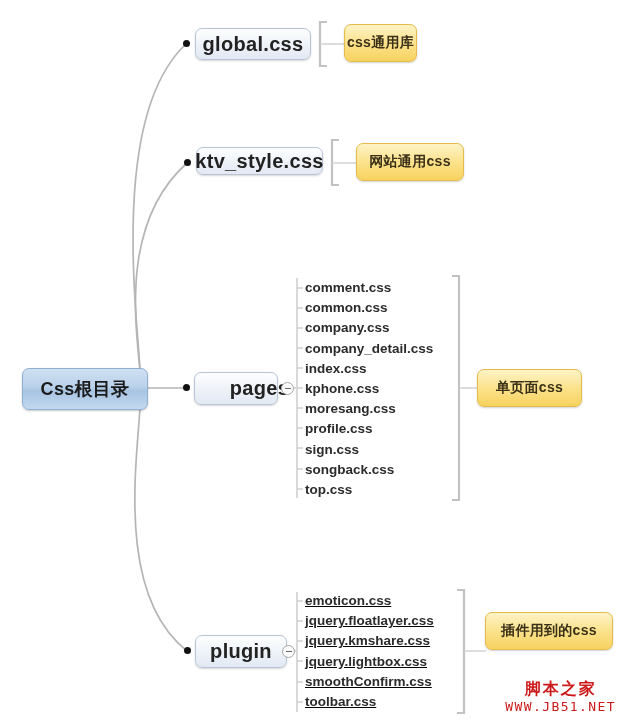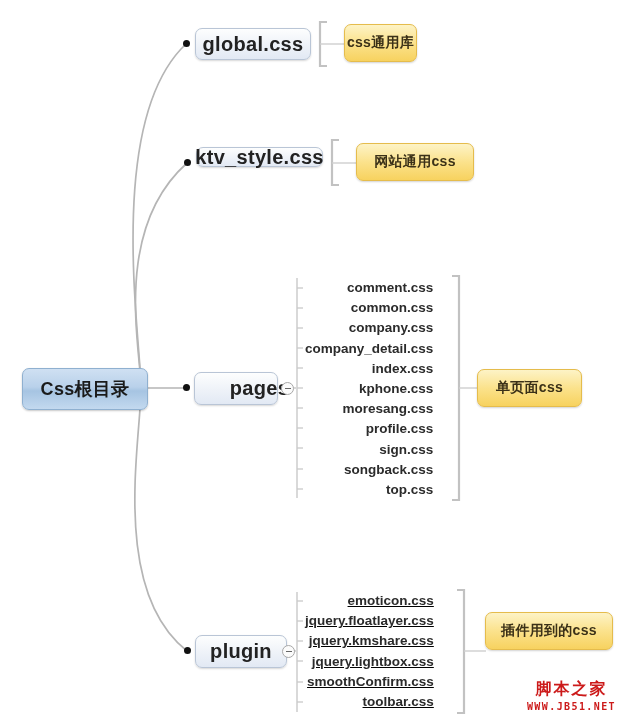--- a/index.html
+++ b/index.html
@@ -62,21 +62,20 @@
   .leaf-list {
     position: absolute;
   }
   .leaf {
     font-size: 13.5px;
     font-weight: bold;
     color: #2b2b2b;
     line-height: 20.2px;
     height: 20.2px;
     white-space: nowrap;
-    text-align: right;
   }
 
   
   .toggle {
     position: absolute;
     width: 13px; height: 13px;
     border-radius: 50%;
     border: 1px solid #a8a8a8;
     background: #fbfbfb;
     display: flex;
@@ -108,22 +107,22 @@
     user-select: none;
   }
   #watermark .wm-cn {
     font-size: 16px;
     font-weight: bold;
     letter-spacing: 2px;
     line-height: 22px;
     font-family: "DejaVu Sans", sans-serif;
   }
   #watermark .wm-url {
-    font-size: 10px;
-    font-weight: bold;
+    font-size: 13px;
+    font-weight: normal;
     letter-spacing: 1.4px;
     line-height: 13px;
     font-family: "DejaVu Sans Mono", monospace;
   }
 </style>
 </head>
 <body>
 
 <div id="canvas">
 
@@ -183,24 +182,24 @@
 
   <div class="bullet" style="left:183px; top:40px;"></div>
   <div class="node node-branch" style="left:195px; top:28px; width:116px; height:32px;">
     <span>global.css</span>
   </div>
   <div class="node node-note" style="left:344px; top:24px; width:73px; height:38px;">
     <span>css通用库</span>
   </div>
 
   <div class="bullet" style="left:184px; top:159px;"></div>
-  <div class="node node-branch" style="left:196px; top:147px; width:127px; height:20px;text-align:center;">
+  <div class="node node-branch" style="left:196px; top:147px; width:127px; height:28px;text-align:center;">
     <span>ktv_style.css</span>
   </div>
-  <div class="node node-note" style="left:356px; top:143px; width:118px; height:38px;">
+  <div class="node node-note" style="left:356px; top:143px; width:108px; height:38px;">
     <span>网站通用css</span>
   </div>
 
   <div class="bullet" style="left:183px; top:384px;"></div>
   <div class="node node-branch" style="left:194px; top:372px; width:84px; height:33px;padding-left:47px;">
     <span>pages</span>
   </div>
   <div class="toggle" style="left:281px; top:382px;"></div>
 
   <div class="leaf-list" style="left:305px; top:278px;">

